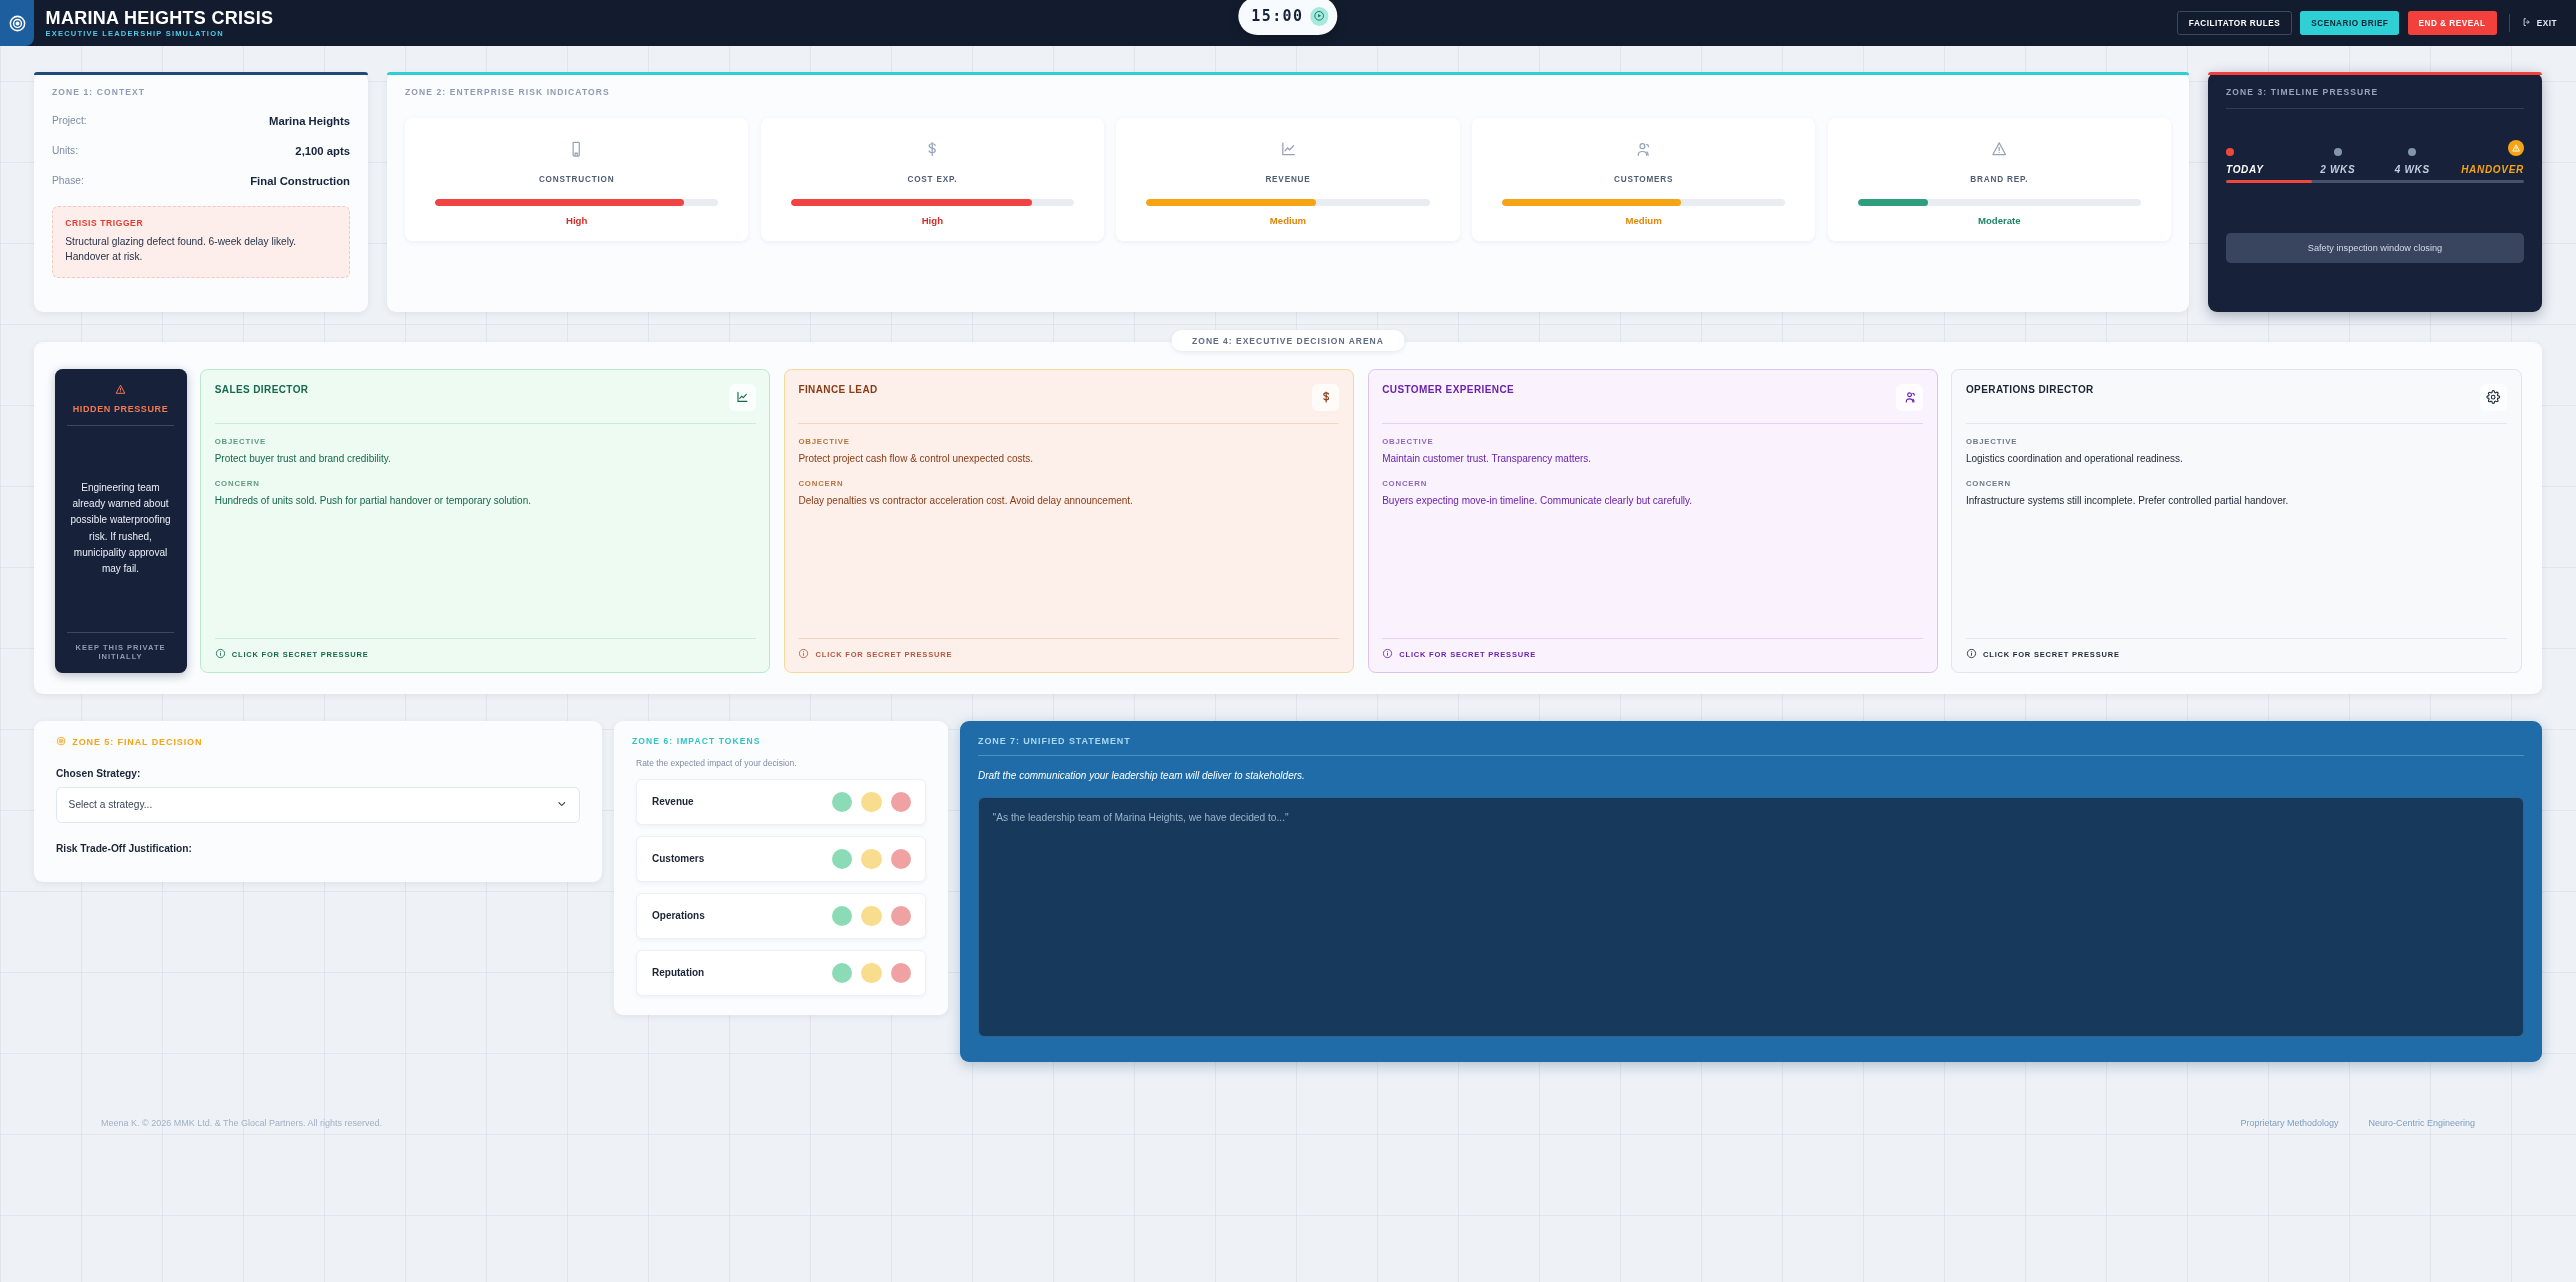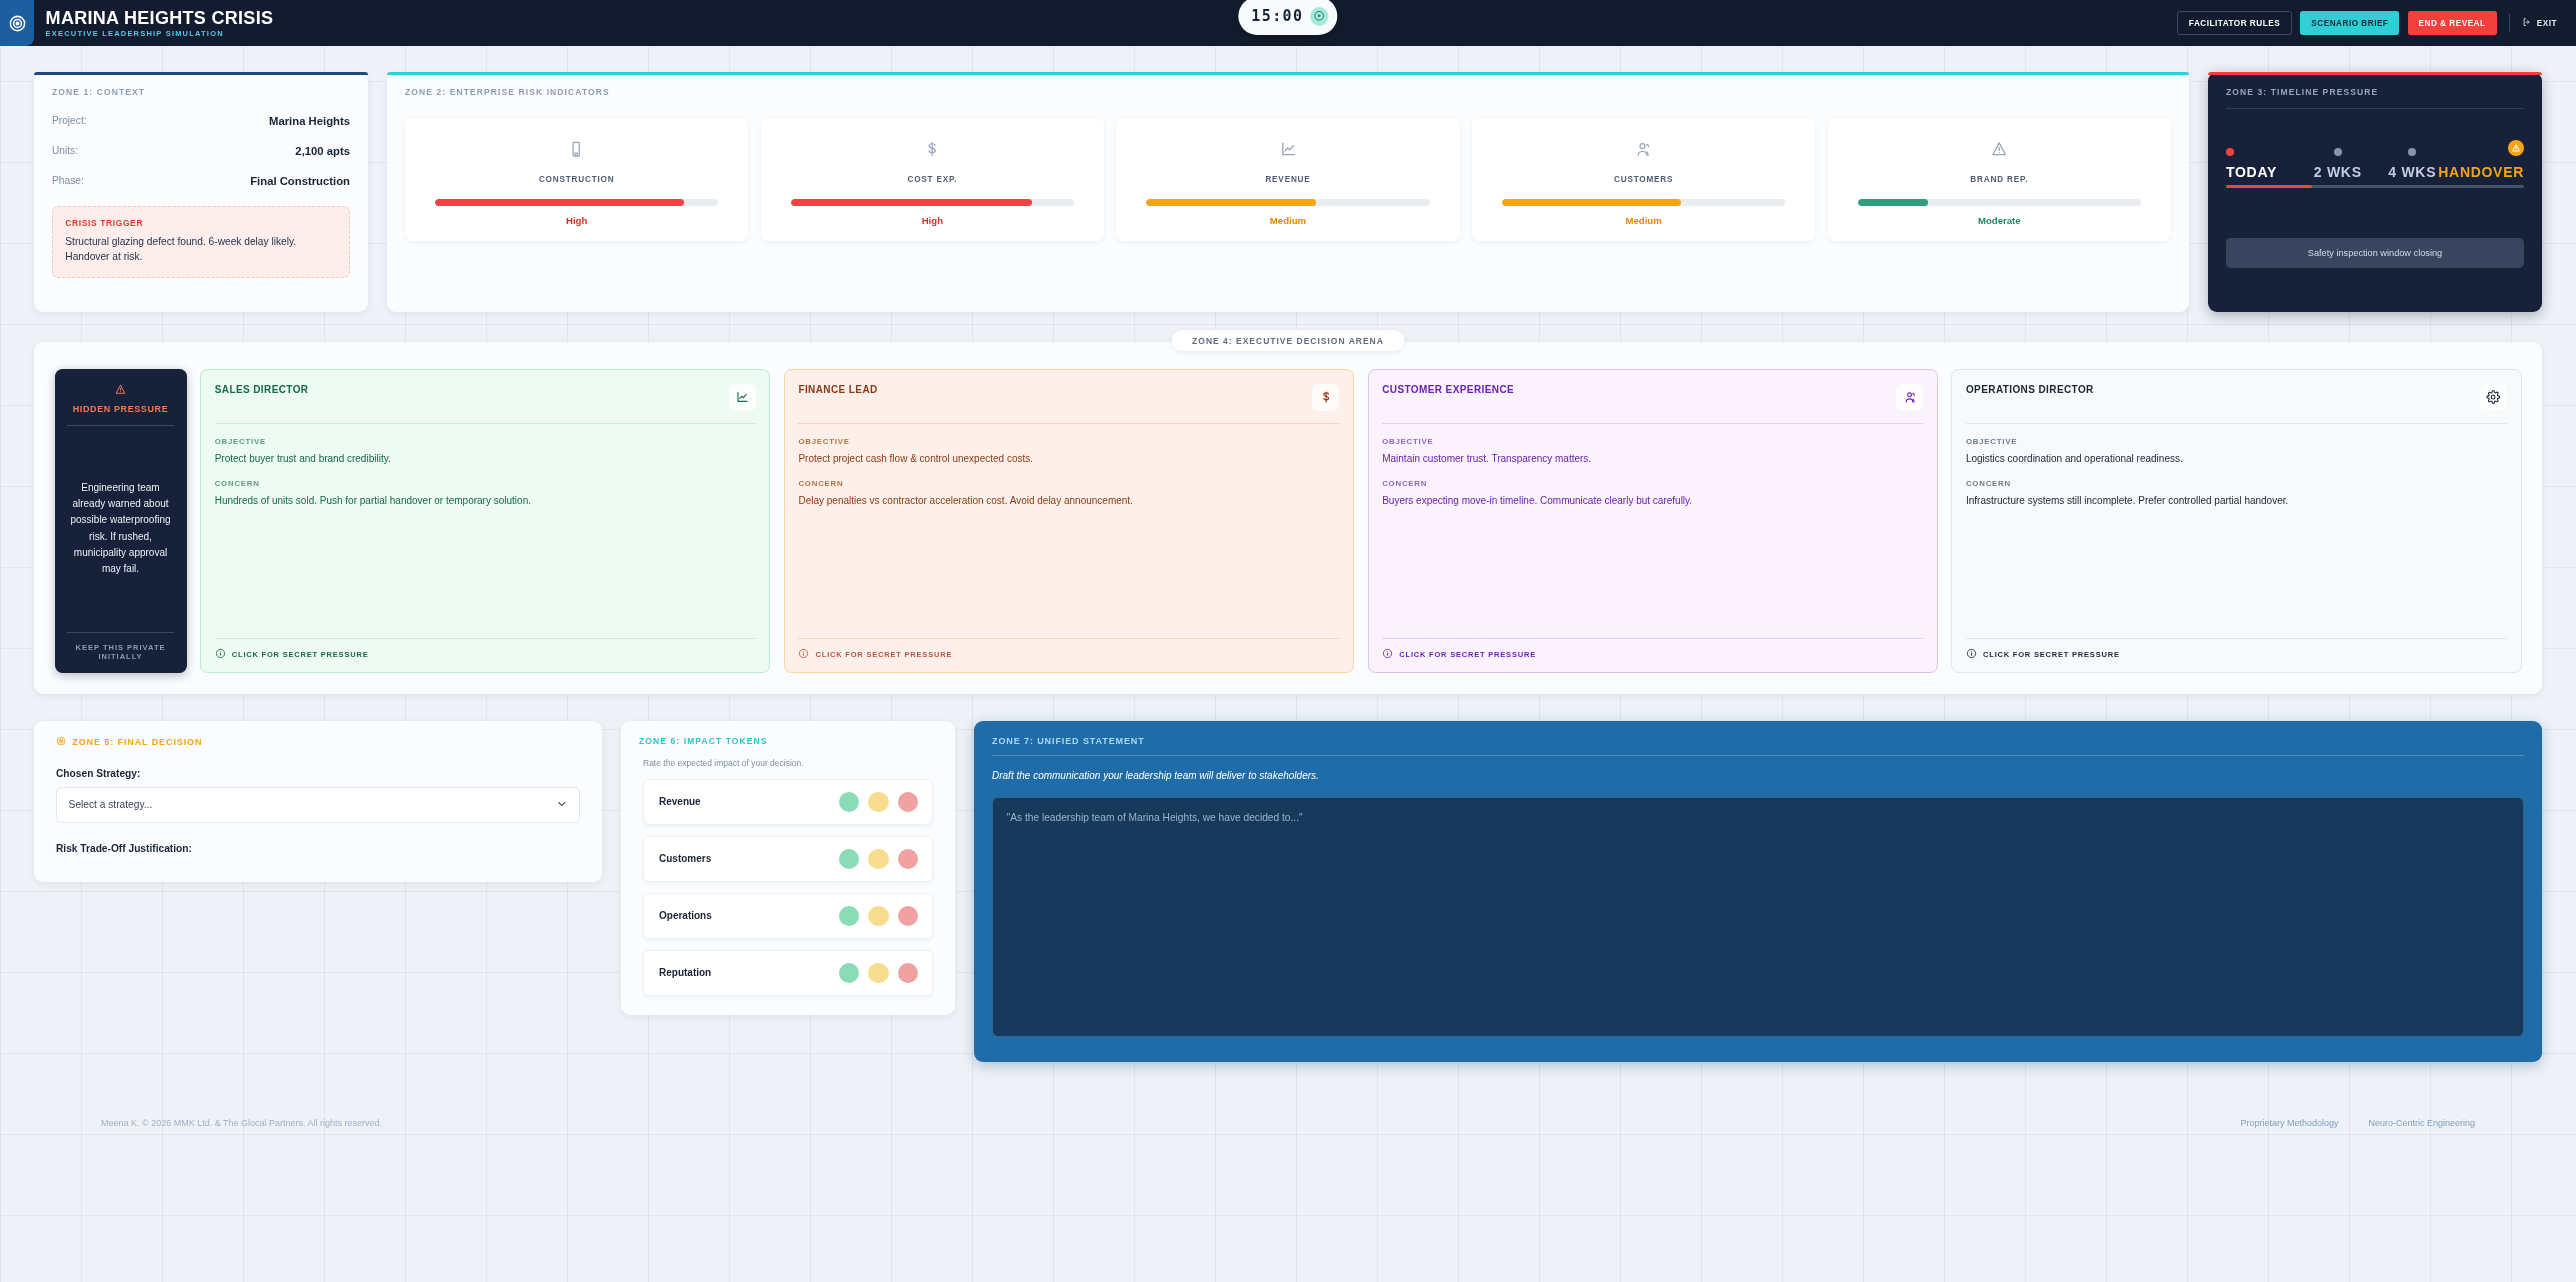--- a/index.html
+++ b/index.html
@@ -107,21 +107,21 @@
   #zone3 .zone-label{color:#97a4bd;}
   .z3-rule{height:0.7px;background:#303c58;margin:11px 18px 0 18px;}
   .tl{position:relative;margin:31px 18px 0 18px;}
   .tl-marks{display:flex;justify-content:space-between;align-items:flex-end;}
   .tl-m{display:flex;flex-direction:column;align-items:center;width:25%;}
   .tl-m:first-child{align-items:flex-start;}
   .tl-m:last-child{align-items:flex-end;}
   .dot{width:8.2px;height:8.2px;border-radius:50%;background:#8694ab;}
   .dot.now{background:#f0463c;}
   .tl-warn{width:16.4px;height:16.4px;border-radius:50%;background:#f5a413;display:flex;align-items:center;justify-content:center;}
-  .tl-lab{font-size:14px;font-weight:800;letter-spacing:0.7px;color:#c2cde0;margin-top:8.2px;}
+  .tl-lab{font-size:10px;font-weight:800;letter-spacing:0.7px;color:#c2cde0;margin-top:8.2px;font-style:italic;}
   .tl-lab.now{color:#ffffff;}
   .tl-lab.end{color:#f5a413;}
   .tl-track{height:3.4px;border-radius:2.7px;background:#46536e;margin-top:4.8px;overflow:hidden;}
   .tl-fill{height:100%;width:29%;background:#f0463c;border-radius:2.7px;}
   .z3-note{
     margin:50px 18px 0 18px;background:#39455f;border-radius:4.8px;
     padding:9.6px;text-align:center;font-size:9.2px;color:#d2dbea;
   }
 
   
@@ -161,21 +161,21 @@
     display:flex;align-items:center;justify-content:center;flex:none;cursor:pointer;
   }
   .role-rule{height:0.7px;margin:12.3px 0 13.6px 0;}
   .role-k{font-size:7.8px;font-weight:800;letter-spacing:0.8px;margin-bottom:4.8px;}
   .role-v{font-size:10px;line-height:1.55;margin-bottom:12.3px;}
   .role-spacer{flex:1;}
   .role-foot-rule{height:0.7px;margin-bottom:9px;}
   .role-foot{display:flex;align-items:center;gap:6.1px;font-size:7.5px;font-weight:800;letter-spacing:0.8px;cursor:pointer;}
 
   
-  .row-bottom{display:flex;gap:19px;align-items:flex-start;margin-top:27px;}
+  .row-bottom{display:flex;gap:12px;align-items:flex-start;margin-top:27px;}
   #zone5{width:568px;padding:0 0 20.5px 0;}
   .z5-head{display:flex;align-items:center;gap:6.1px;padding:15px 22px 0 22px;}
   .z5-title{font-size:9px;font-weight:800;letter-spacing:0.9px;color:#f5a413;}
   .fl{padding:0 22px;}
   .fl-label{font-size:10.2px;font-weight:700;color:#1b2536;margin-top:20.5px;margin-bottom:7.5px;}
   .select{
     height:36px;background:#ffffff;border:0.7px solid #e1e7ef;border-radius:5.5px;
     display:flex;align-items:center;justify-content:space-between;padding:0 11.6px;cursor:pointer;
   }
   .select span{font-size:10.2px;color:#3a4658;}

